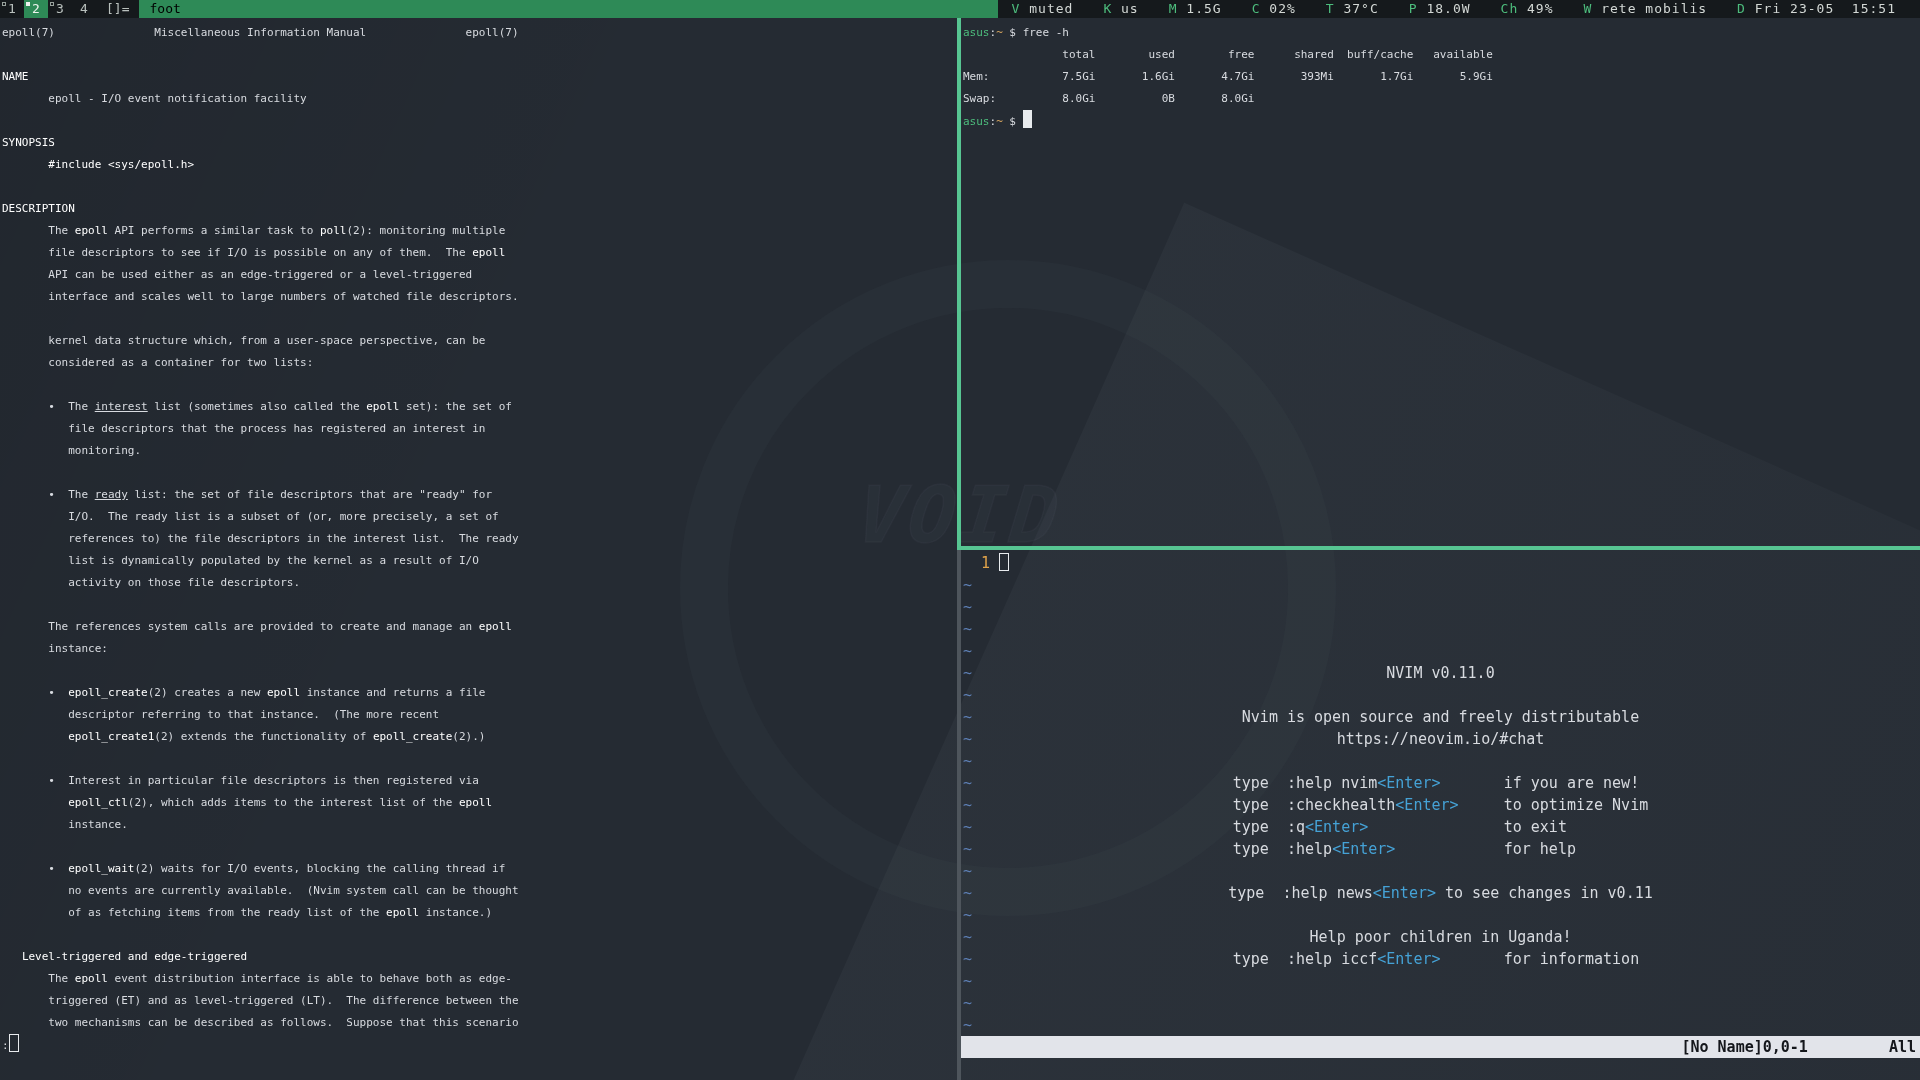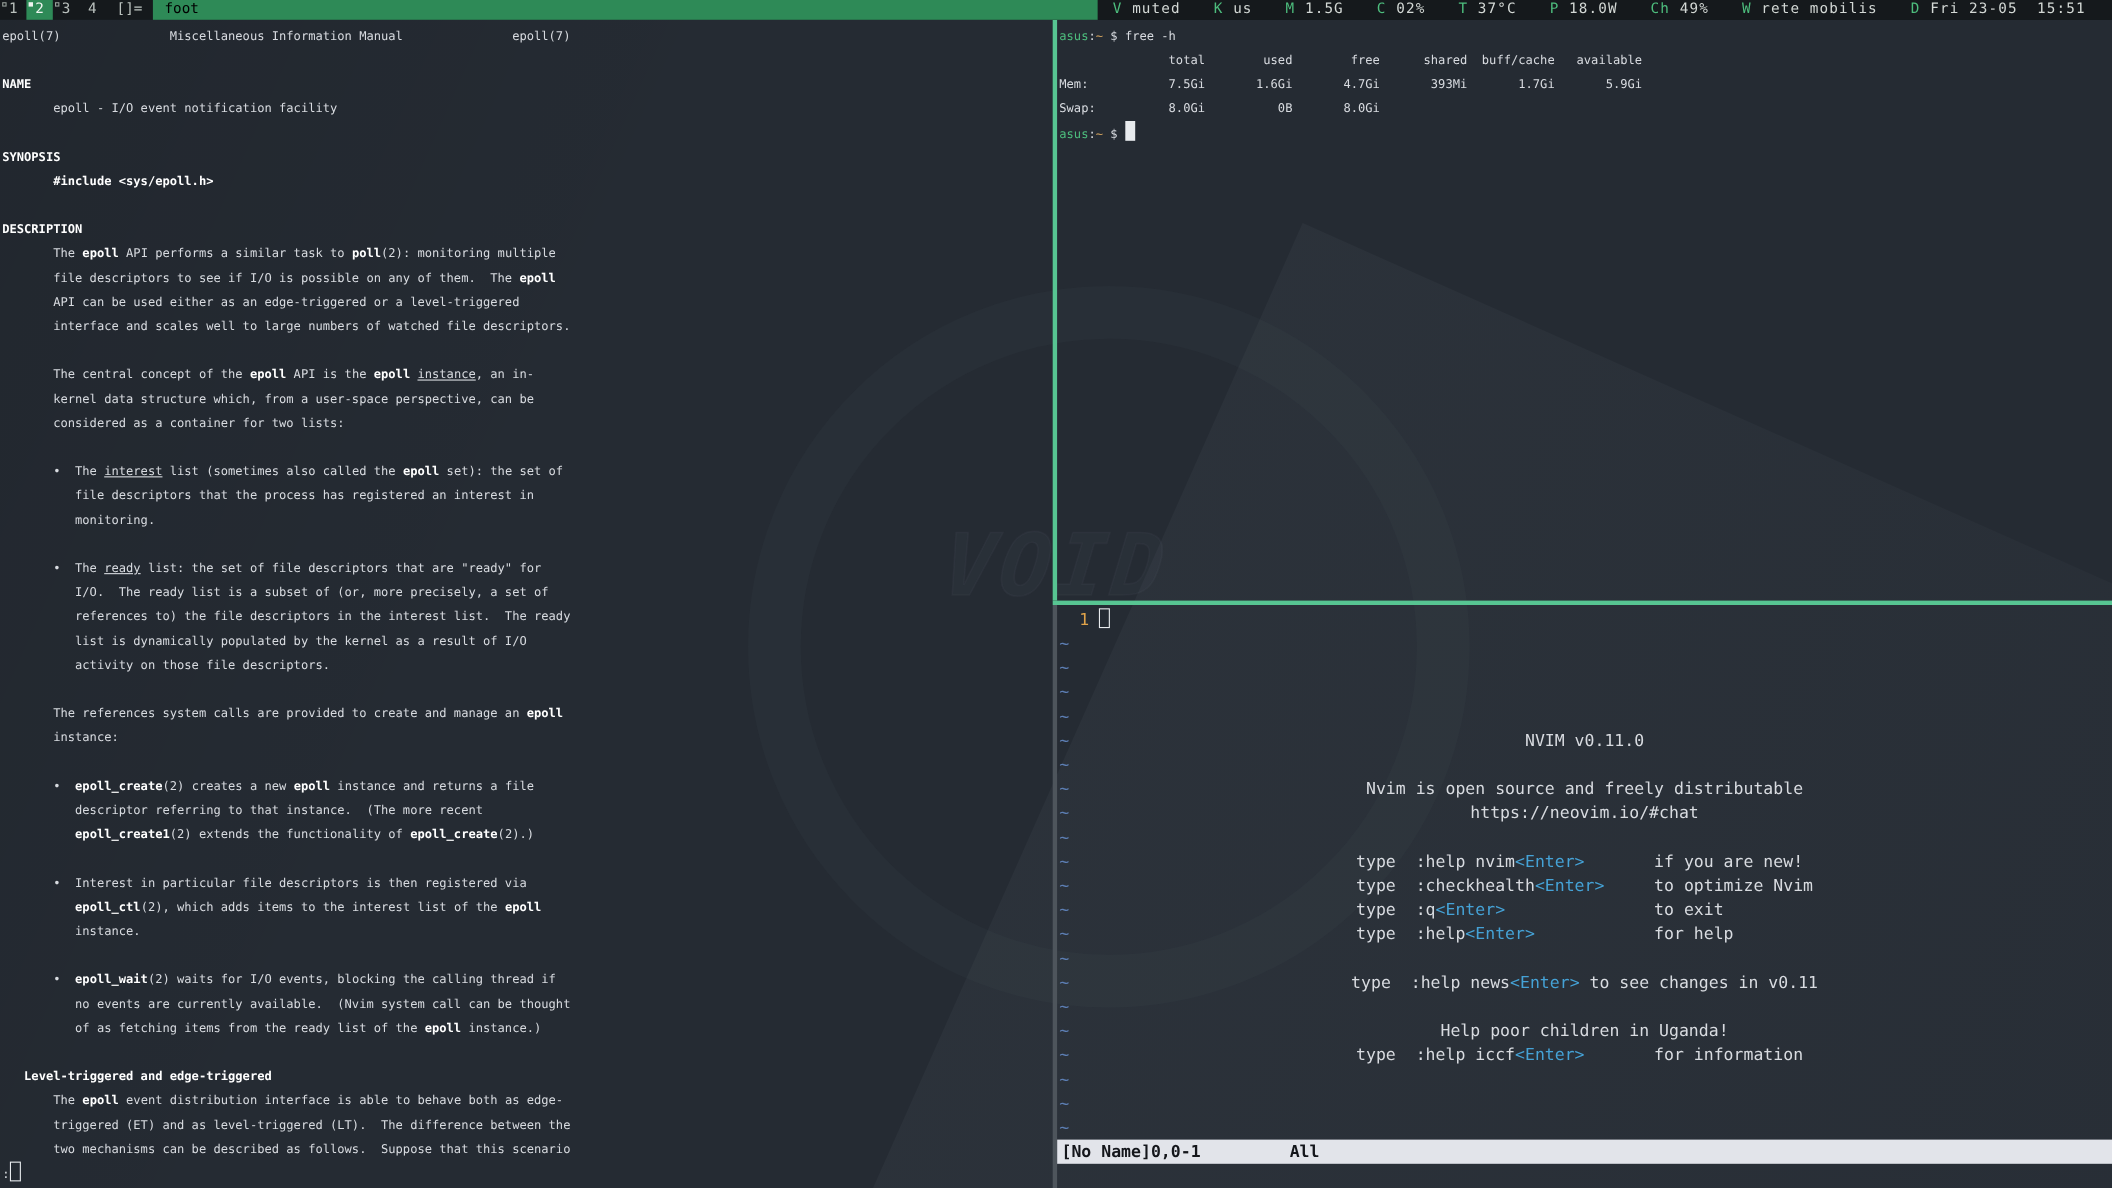--- a/index.html
+++ b/index.html
@@ -35,21 +35,21 @@
   .status{display:flex;gap:30px;background:var(--bar-bg,#15191c);padding:0 24px 0 14px;
     letter-spacing:1px;white-space:pre;}
   .mod .k{color:var(--prompt-green,#4dbd7d);}
   .mod .v{color:#d3d8d5;}
   
   .pane{position:absolute;z-index:1;}
   .man-pane{left:0;top:18px;width:957px;height:1062px;padding:4px 0 0 2px;box-sizing:border-box;}
   .term-pane{left:961px;top:18px;width:959px;height:528px;padding:4px 0 0 2px;box-sizing:border-box;}
   .nvim-pane{left:961px;top:550px;width:959px;height:530px;padding:2px 0 0 0;box-sizing:border-box;}
   .mline{height:22px;line-height:22px;white-space:pre;font-size:11px;color:var(--foreground,#d8dbe0);}
-  .b{font-weight:bold;color:var(--bright-white,#ffffff);margin-top:12px;}
+  .b{font-weight:normal;color:var(--bright-white,#ffffff);margin-top:12px;}
   .u{text-decoration:underline;}
   .key{color:var(--enter-key-blue,#45a2d6);}
   .pu{color:var(--prompt-green,#4dbd7d);font-weight:normal;}
   .pp{color:var(--home-yellow,#d7a65f);}
   .cursor{display:inline-block;vertical-align:-3px;}
   .cursor.block{width:9px;height:18px;background:#e8ebee;}
   .cursor.hollow{width:10px;height:18px;border:1.5px solid #e8ebee;box-sizing:border-box;background:transparent;}
   
   .vborder-green{position:absolute;left:957px;top:18px;width:4px;height:528px;
     background:var(--focus-border-green,#57c592);z-index:2;}
@@ -58,21 +58,21 @@
   .vborder-gray{position:absolute;left:957px;top:550px;width:4px;height:530px;
     background:var(--unfocus-border-gray,#4e555c);z-index:2;}
   
   .nrow{height:22px;line-height:22px;white-space:pre;position:relative;
     font-size:15px;color:var(--foreground,#d8dbe0);padding-left:2px;}
   .tilde{color:var(--tilde-blue,#5d7fb5);}
   .lnum{color:var(--line-number-orange,#e0a34a);}
   .ctr{position:absolute;left:0;top:0;width:100%;text-align:center;white-space:pre;}
   .statusline{height:22px;line-height:22px;font-size:15px;font-weight:bold;
     background:var(--statusline-bg,#e2e4ea);color:var(--statusline-fg,#14161b);
-    display:flex;justify-content:flex-start;padding:0 4px;white-space:pre;}
+    display:flex;justify-content:flex-end;padding:0 4px;white-space:pre;}
   .sl-gap{display:inline-block;width:81px;}
   .cmdline{height:22px;}
 </style>
 </head>
 <body>
 
 <div class="screen">
 
   <div class="wallpaper">
     <div class="band-dark"></div>
@@ -102,21 +102,20 @@
         <div class="mline"></div>
         <div class="mline"><span class="b ">SYNOPSIS</span></div>
         <div class="mline"><span>       </span><span class="b ">#include &lt;sys/epoll.h&gt;</span></div>
         <div class="mline"></div>
         <div class="mline"><span class="b ">DESCRIPTION</span></div>
         <div class="mline"><span>       The </span><span class="b ">epoll</span><span> API performs a similar task to </span><span class="b ">poll</span><span>(2): monitoring multiple</span></div>
         <div class="mline"><span>       file descriptors to see if I/O is possible on any of them.  The </span><span class="b ">epoll</span></div>
         <div class="mline"><span>       API can be used either as an edge-triggered or a level-triggered</span></div>
         <div class="mline"><span>       interface and scales well to large numbers of watched file descriptors.</span></div>
         <div class="mline"></div>
-        <div class="mline"><span>       The central concept of the </span><span class="b ">epoll</span><span> API is the </span><span class="b ">epoll</span><span> </span><span class="u ">instance</span><span>, an in-</span></div>
         <div class="mline"><span>       kernel data structure which, from a user-space perspective, can be</span></div>
         <div class="mline"><span>       considered as a container for two lists:</span></div>
         <div class="mline"></div>
         <div class="mline"><span>       •  The </span><span class="u ">interest</span><span> list (sometimes also called the </span><span class="b ">epoll</span><span> set): the set of</span></div>
         <div class="mline"><span>          file descriptors that the process has registered an interest in</span></div>
         <div class="mline"><span>          monitoring.</span></div>
         <div class="mline"></div>
         <div class="mline"><span>       •  The </span><span class="u ">ready</span><span> list: the set of file descriptors that are "ready" for</span></div>
         <div class="mline"><span>          I/O.  The ready list is a subset of (or, more precisely, a set of</span></div>
         <div class="mline"><span>          references to) the file descriptors in the interest list.  The ready</span></div>

